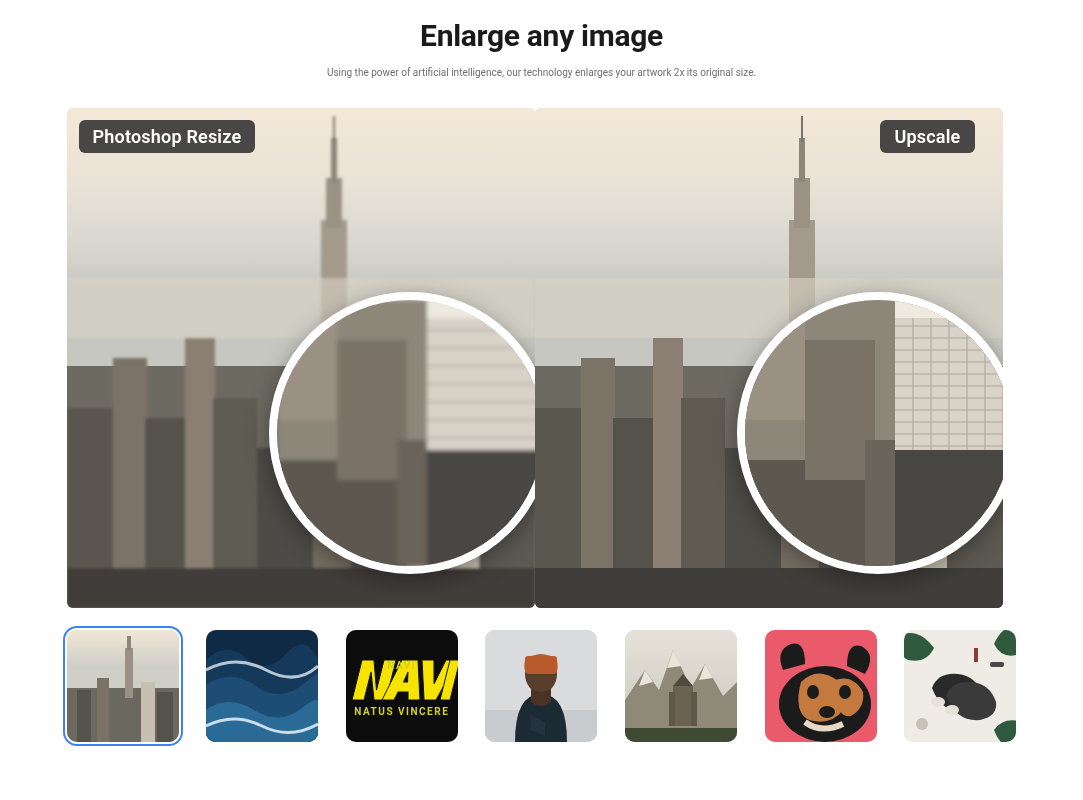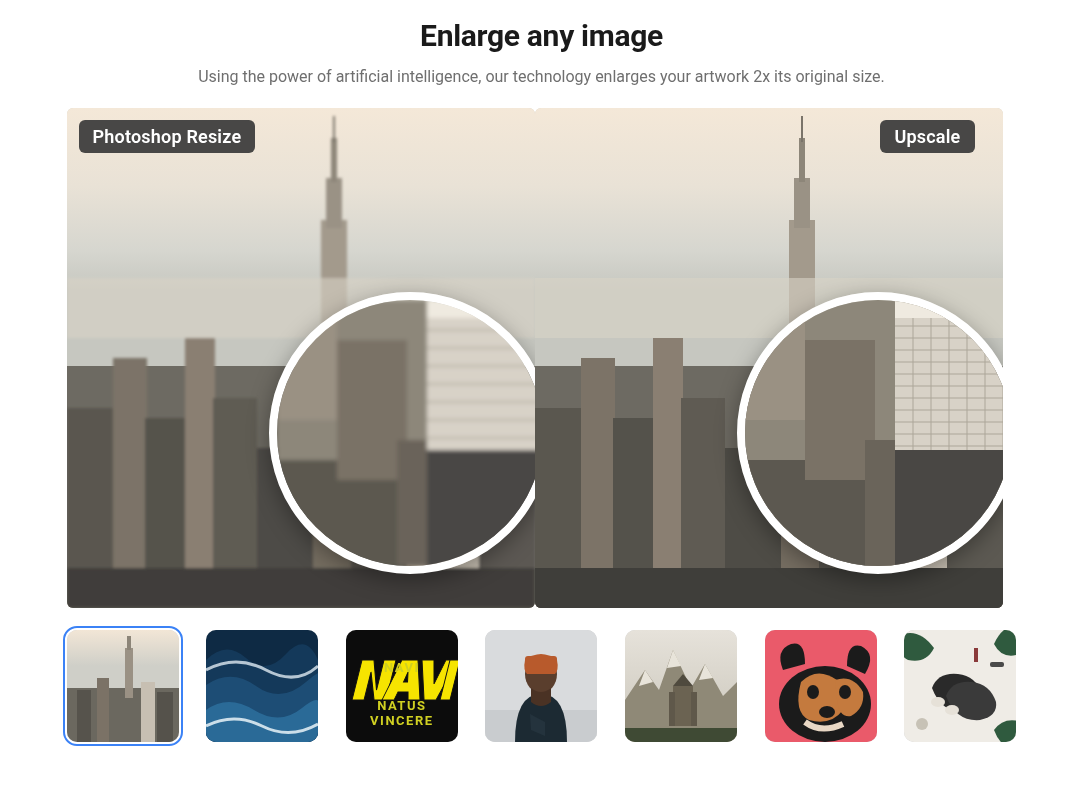--- a/index.html
+++ b/index.html
@@ -20,24 +20,24 @@
   }
   .title {
     font-size: 30px;
     font-weight: 700;
     color: #1a1a1a;
     letter-spacing: -0.3px;
     margin-bottom: 14px;
     text-align: center;
   }
   .subtitle {
-    font-size: 16px;
+    font-size: 10px;
     color: #6f6f6f;
     text-align: center;
-    margin-bottom: 22px;
+    margin-bottom: 30px;
   }
   .compare {
     width: 950px;
     display: flex;
     margin-bottom: 22px;
   }
   .panel {
     position: relative;
     width: 468px;
     height: 500px;
@@ -92,21 +92,21 @@
   }
   .thumb svg { display: block; width: 100%; height: 100%; }
   .thumb.selected {
     outline: 2.5px solid #3b82f6;
     outline-offset: 2px;
   }
   .logo-label {
     position: absolute;
     left: 0; right: 0;
     color: #d0d022;
-    font-size: 13px;
+    font-size: 10px;
     font-weight: 700;
     letter-spacing: 1.5px;
     text-align: center;
   }
 </style>
 </head>
 <body>
 
 <div class="page">
 
@@ -292,21 +292,21 @@
       <svg viewBox="0 0 112 112" preserveAspectRatio="xMidYMid slice">
         <rect width="112" height="112" fill="#0c0c0c"></rect>
         <g transform="translate(16,30) skewX(-14)">
           <path d="M0 0 L12 0 L22 30 L22 0 L34 0 L34 40 L22 40 L12 12 L12 40 L0 40 Z" fill="#f6e400" stroke="#111" stroke-width="1"></path>
           <path d="M40 0 L56 0 L68 40 L56 40 L54 32 L44 32 L42 40 L30 40 Z M47 22 L51 22 L49 12 Z" fill="#f6e400" stroke="#111" stroke-width="1"></path>
           <path d="M68 0 L80 0 L86 24 L92 0 L104 0 L92 40 L80 40 Z" fill="#f6e400" stroke="#111" stroke-width="1" transform="translate(-8,0)"></path>
           <rect x="88" y="0" width="10" height="40" fill="#f6e400" stroke="#111" stroke-width="1"></rect>
         </g>
       </svg>
       <div class="logo-label" style="top:30px;">NAVI</div>
-      <div class="logo-label" style="top:68px;">NATUS   VINCERE</div>
+      <div class="logo-label" style="top:76px;">NATUS   VINCERE</div>
     </div>
 
     <div class="thumb">
       <svg viewBox="0 0 112 112" preserveAspectRatio="xMidYMid slice">
         <rect width="112" height="112" fill="#d9dbdd"></rect>
         <rect x="0" y="80" width="112" height="32" fill="#c9cccf"></rect>
         <path d="M30 112 Q30 64 56 64 Q82 64 82 112 Z" fill="#1c2a33"></path>
         <ellipse cx="56" cy="44" rx="16" ry="19" fill="#5a3e2d"></ellipse>
         <path d="M40 30 Q56 18 72 30 Q74 40 70 44 L42 44 Q38 40 40 30 Z" fill="#b85a2c"></path>
         <rect x="40" y="26" width="32" height="8" rx="3" fill="#b85a2c"></rect>

